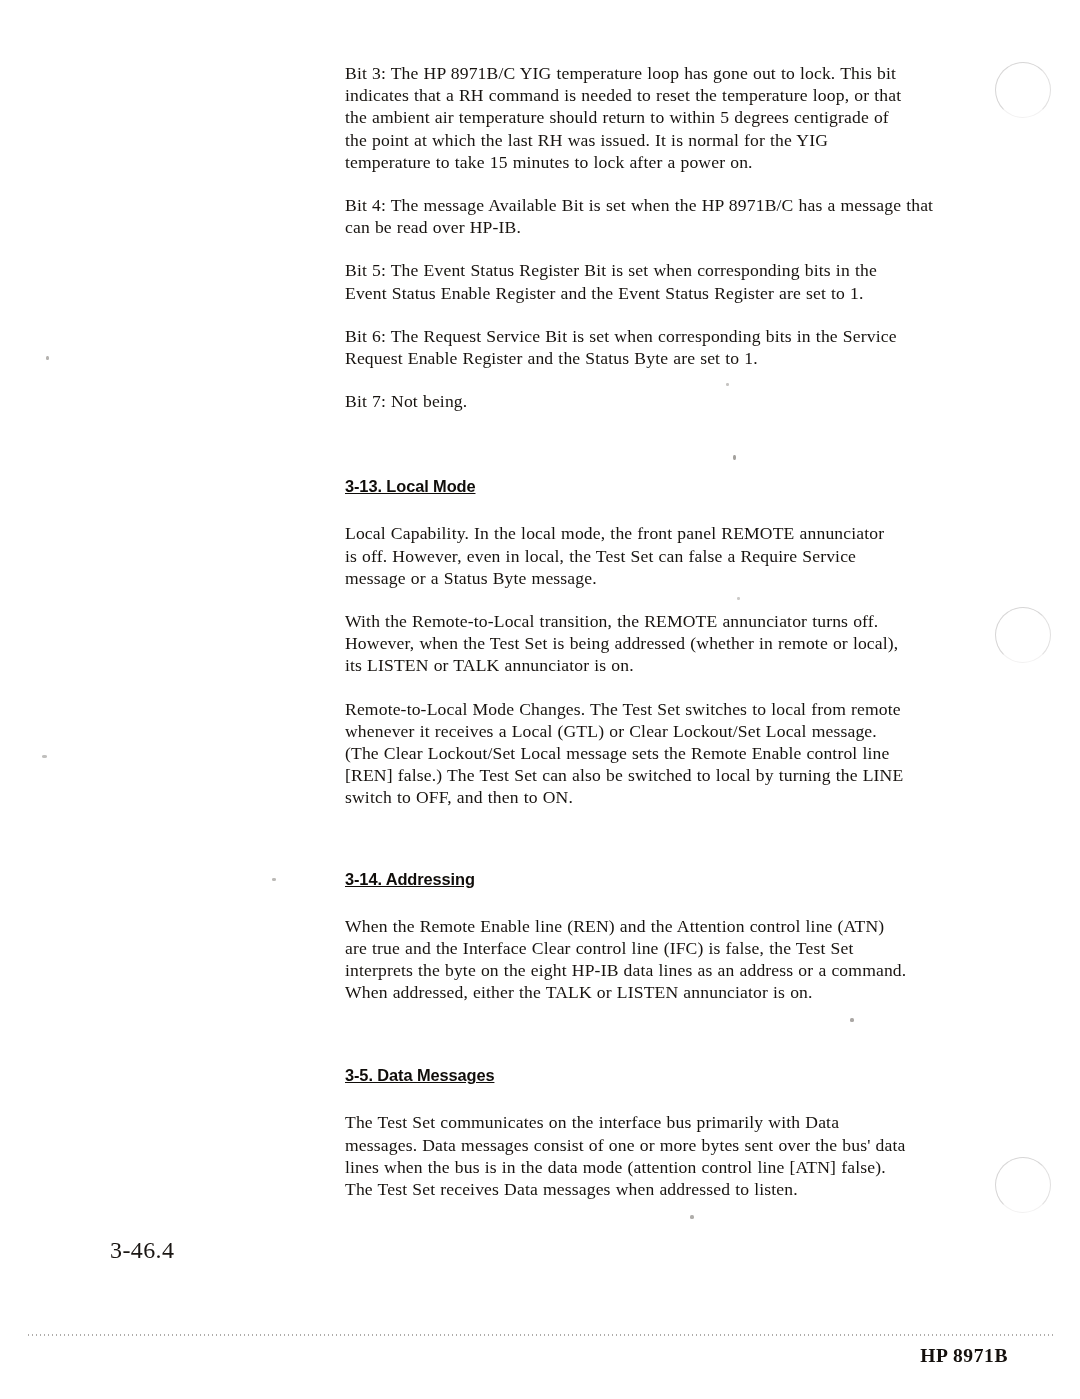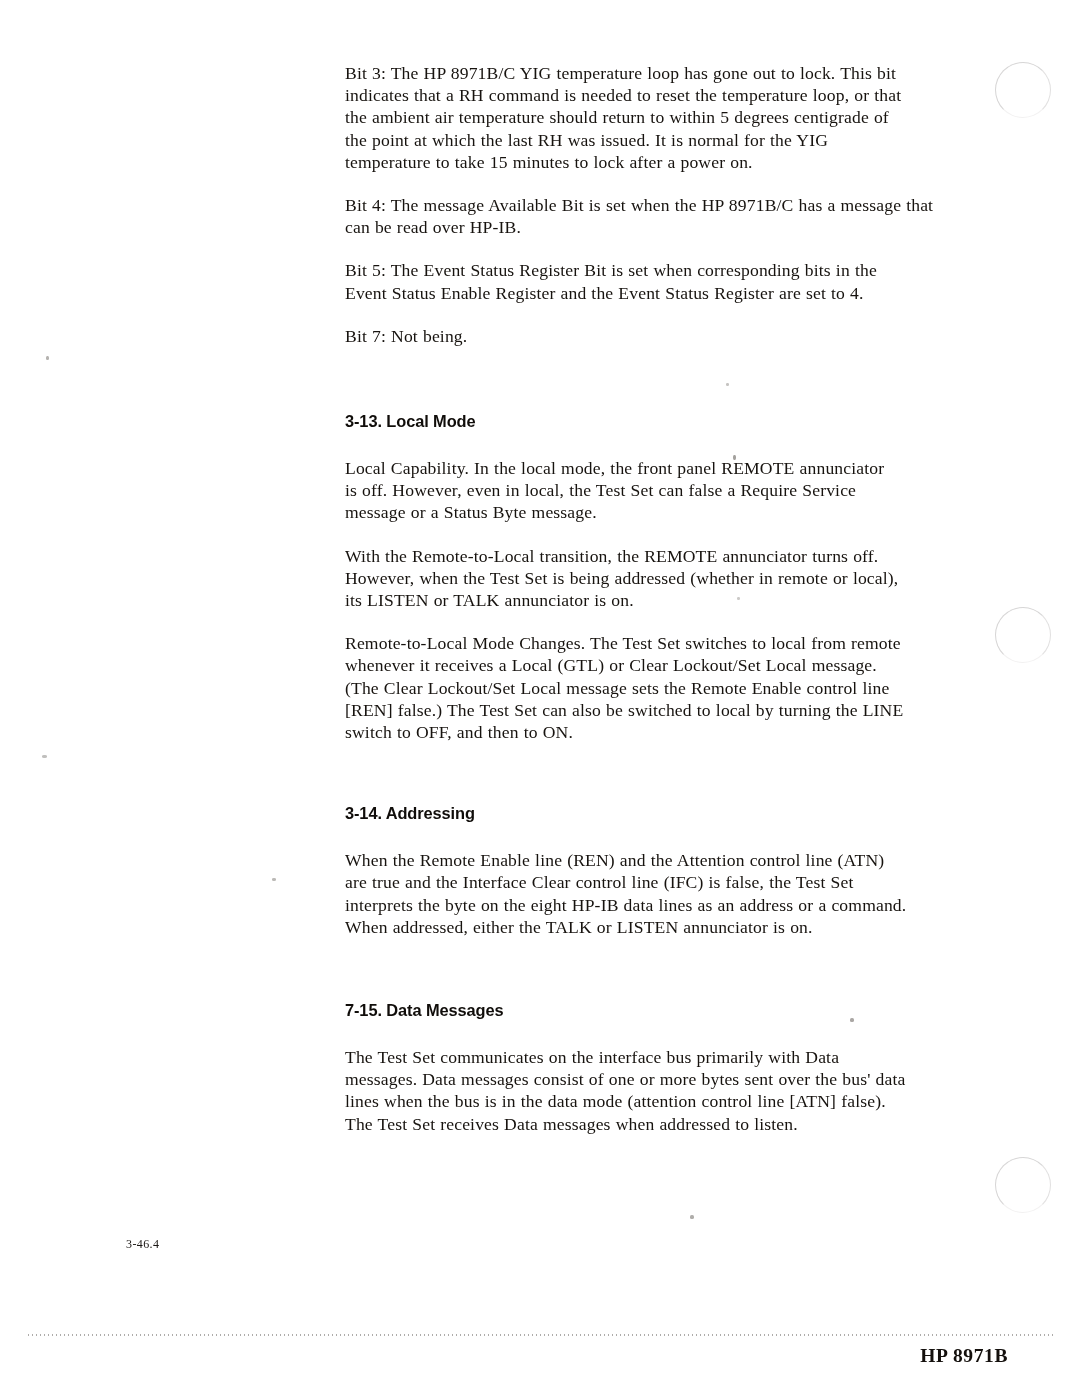--- a/index.html
+++ b/index.html
@@ -39,34 +39,34 @@
   }
 
   .heading {
     font-family: "Liberation Sans", "DejaVu Sans", sans-serif;
     font-weight: bold;
     font-size: 16.4px;
     letter-spacing: -0.1px;
     color: #100d0a;
     margin: 0 0 26px 0;
     line-height: 20px;
+    text-decoration: underline;
   }
   .sec-gap-13 { margin-top: 64px; }
   .sec-gap-14 { margin-top: 60px; }
   .sec-gap-15 { margin-top: 62px; }
 
   
   #page-number {
     position: absolute;
     left: 110px;
     top: 1237px;
-    font-size: 12px;
+    font-size: 24px;
     letter-spacing: 0.4px;
     color: #1a1613;
-    margin-left: 16px;
   }
 
   
   #footer-rule {
     position: absolute;
     left: 28px;
     top: 1334px;
     width: 1028px;
     height: 2px;
     background-image: repeating-linear-gradient(
@@ -126,21 +126,23 @@
   <div id="content">
 
     <p class="para">Bit 3: The HP 8971B/C YIG temperature loop has gone out to lock. This bit
 indicates that a RH command is needed to reset the temperature loop, or that
 the ambient air temperature should return to within 5 degrees centigrade of
 the point at which the last RH was issued.  It is normal for the YIG
 temperature to take 15 minutes to lock after a power on.</p>
     <p class="para">Bit 4: The message Available Bit is set when the HP 8971B/C has a message that
 can be read over HP-IB.</p>
     <p class="para">Bit 5:  The Event Status Register Bit is set when corresponding bits in the
-Event Status Enable Register and the Event Status Register are set to 4.</p>
+Event Status Enable Register and the Event Status Register are set to 1.</p>
+    <p class="para">Bit 6:  The Request Service Bit is set when corresponding bits in the Service
+Request Enable Register and the Status Byte are set to 1.</p>
     <p class="para">Bit 7:  Not being.</p>
 
     <h2 class="heading sec-gap-13">3-13. Local Mode</h2>
     <p class="para">Local Capability.  In the local mode, the front panel REMOTE annunciator
 is off. However, even in local, the Test Set can false a Require Service
 message or a Status Byte message.</p>
     <p class="para">With the Remote-to-Local transition, the REMOTE annunciator turns off.
 However, when  the Test Set is being addressed (whether in remote or local),
 its LISTEN or TALK annunciator is on.</p>
     <p class="para">Remote-to-Local Mode Changes. The Test Set switches to local from remote
@@ -148,21 +150,21 @@
 (The Clear Lockout/Set Local message sets the Remote Enable control line
 [REN] false.) The Test Set can also be switched to local by turning the LINE
 switch to OFF, and then to ON.</p>
 
     <h2 class="heading sec-gap-14">3-14. Addressing</h2>
     <p class="para">When the Remote Enable line (REN) and the Attention control line (ATN)
 are true and the Interface Clear control line (IFC) is false, the Test Set
 interprets the byte on the eight HP-IB data lines as an address or a command.
 When addressed, either the TALK or LISTEN annunciator is on.</p>
 
-    <h2 class="heading sec-gap-15">7-15. Data Messages</h2>
+    <h2 class="heading sec-gap-15">3-5. Data Messages</h2>
     <p class="para">The Test Set communicates on the interface bus primarily with Data
 messages. Data messages consist of one or more bytes sent over the bus' data
 lines when the bus is in the data mode (attention control line [ATN] false).
 The Test Set receives Data messages when addressed to listen.</p>
 
   </div>
 
   <div id="page-number">3-46.4</div>
 
   <div id="footer-rule"></div>

